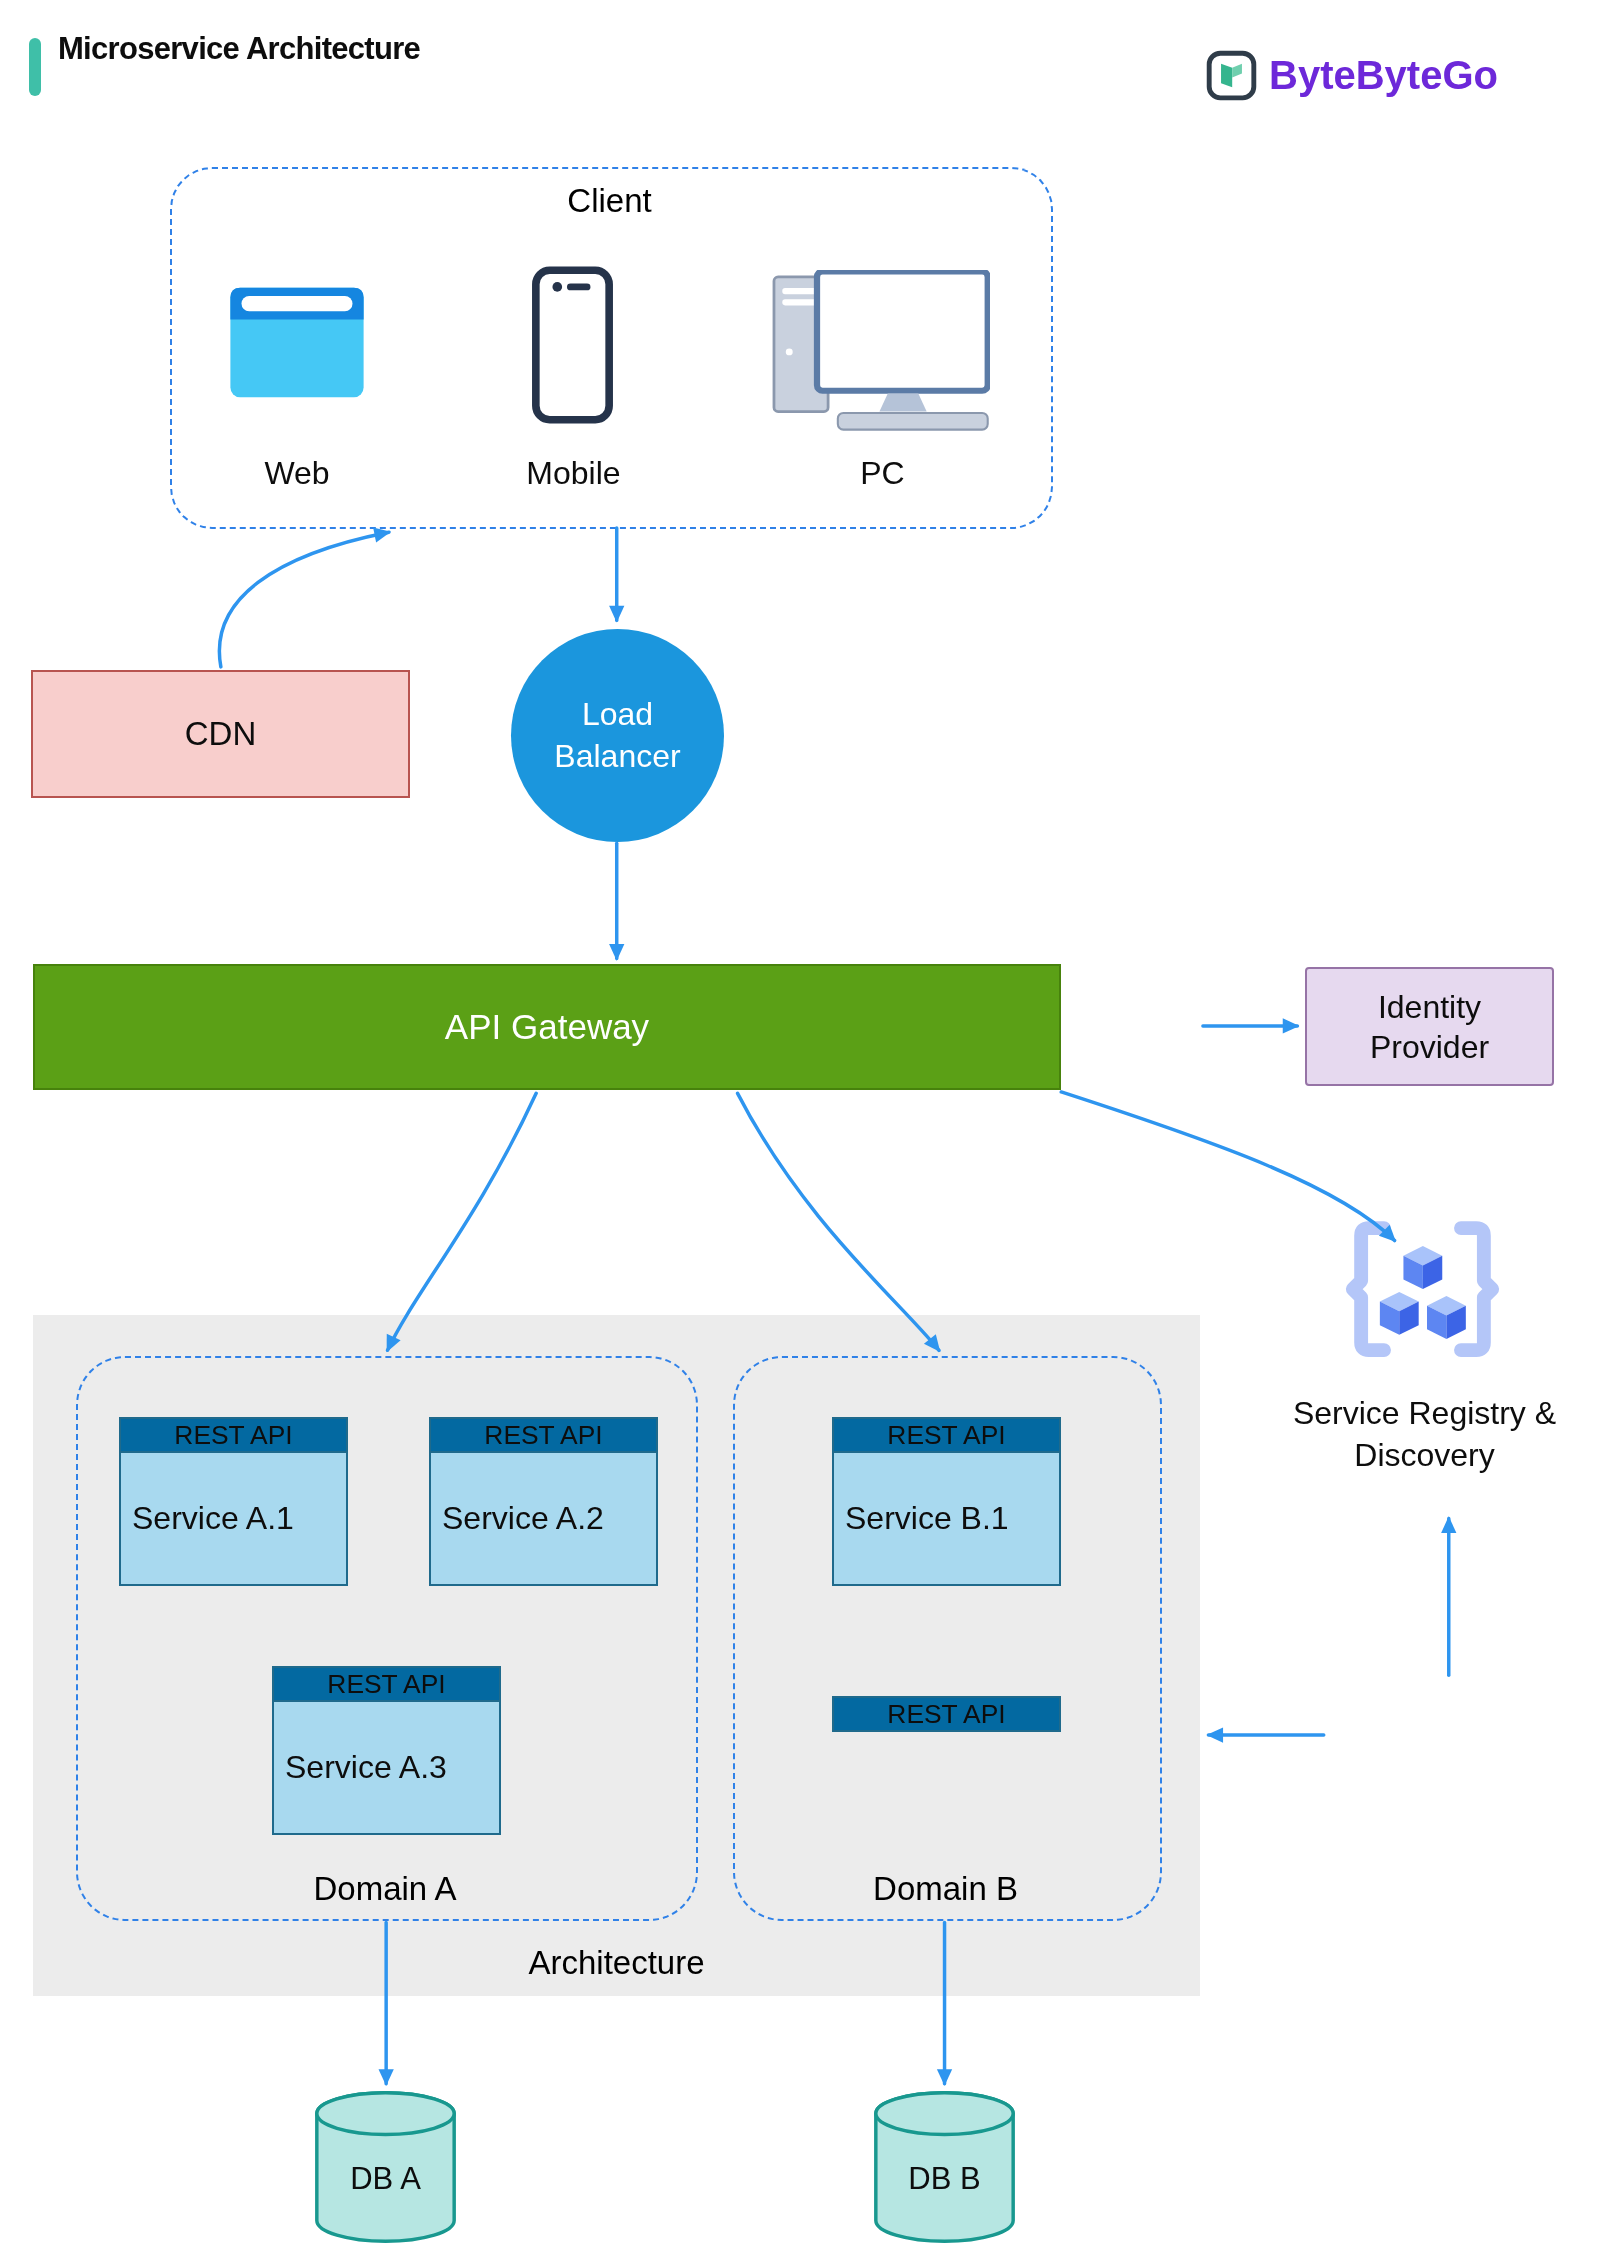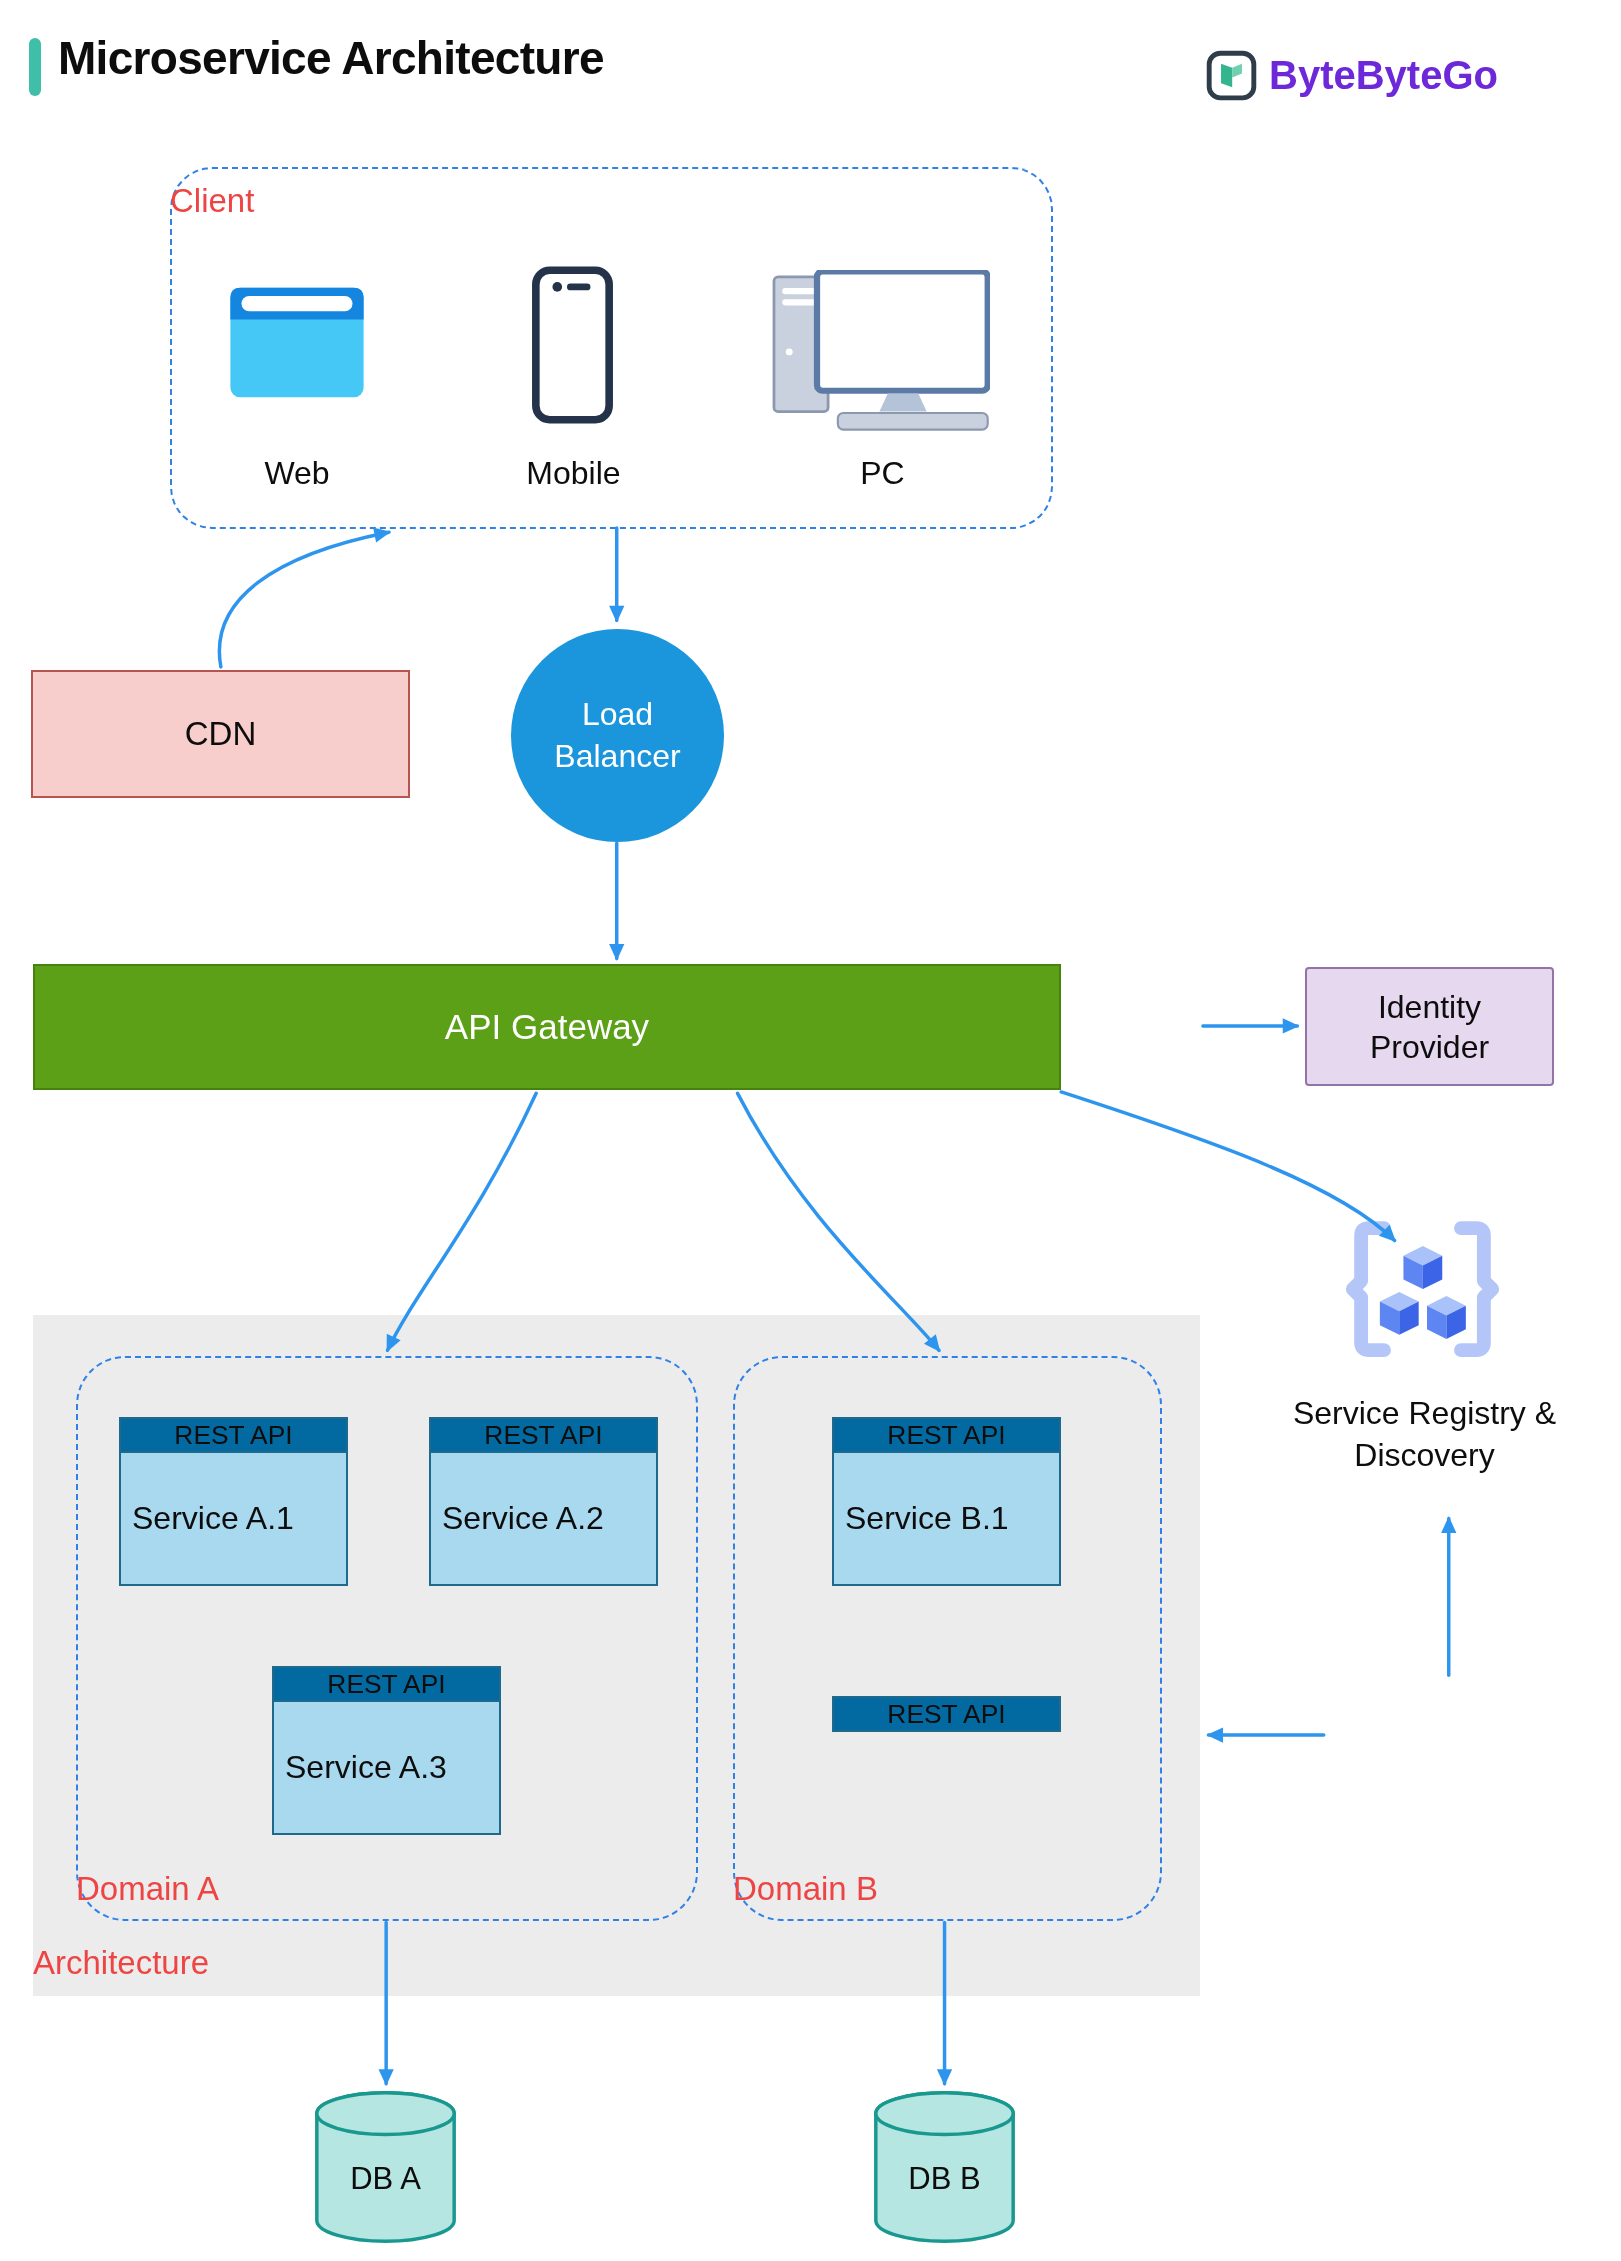--- a/index.html
+++ b/index.html
@@ -3,25 +3,25 @@
 <meta charset="utf-8">
 <style>
   html,body{margin:0;padding:0;background:#ffffff;}
   #canvas{
     position:relative;width:1621px;height:2261px;background:#ffffff;
     font-family:"Liberation Sans","DejaVu Sans",sans-serif;color:#0d0d0d;overflow:hidden;
   }
   .abs{position:absolute;}
   .center{display:flex;align-items:center;justify-content:center;text-align:center;}
   .dashed-box{border:2.8px dashed #2f81e8;border-radius:42px;background:transparent;}
-  .lbl{font-size:33px;color:#ef4444;text-align:left;}
+  .lbl{font-size:33px;color:#000000;text-align:center;}
   .dev-lbl{font-size:32px;color:#0d0d0d;text-align:center;}
 
   #title-accent{left:29px;top:38px;width:11.8px;height:58px;background:#3fbfa8;border-radius:6.3px;}
-  #page-title{left:58px;top:31px;font-size:46px;font-weight:600;letter-spacing:-0.7px;}
+  #page-title{left:58px;top:31px;font-size:31px;font-weight:600;letter-spacing:-0.7px;}
   #brand{left:1205px;top:49px;display:flex;align-items:center;gap:11px;}
   #brand-text{font-size:40px;font-weight:700;color:#6d28d9;}
 
   #client-box{left:170px;top:167px;width:879px;height:358px;}
   #client-label{left:170px;top:182px;width:879px;}
 
   #cdn-box{left:31px;top:670px;width:375px;height:124px;background:#f8cecc;border:2.8px solid #b85450;font-size:33px;}
   #load-balancer{left:511px;top:629px;width:213px;height:213px;border-radius:50%;background:#1b96dd;color:#ffffff;font-size:32px;line-height:1.3;}
   #load-balancer span{display:inline-block;width:146px;}
 

